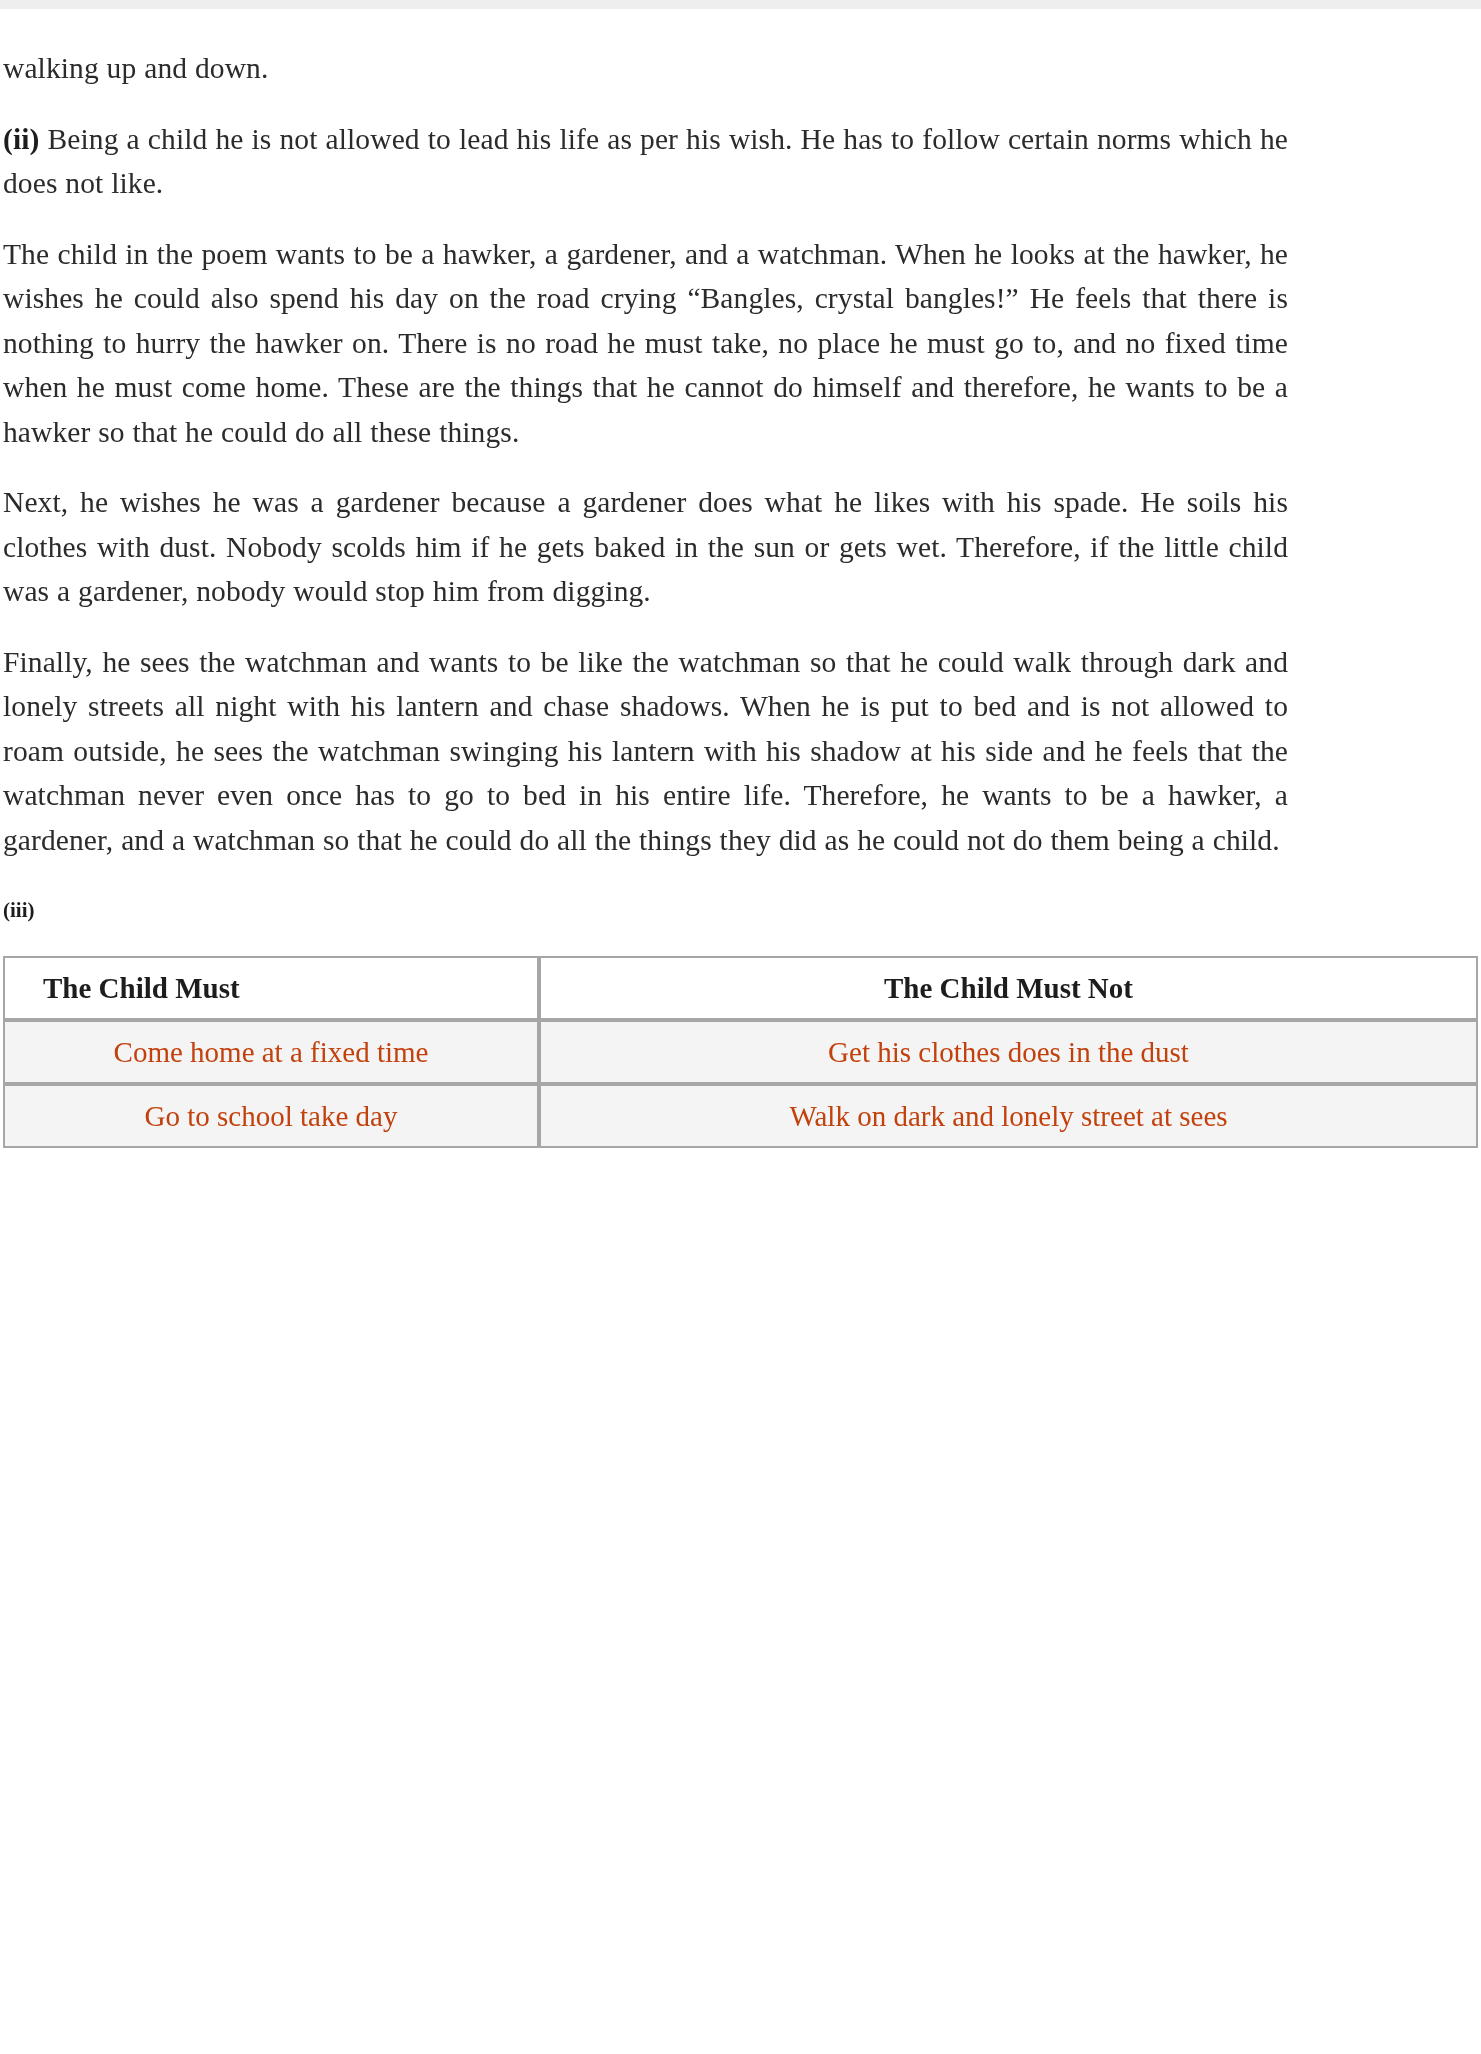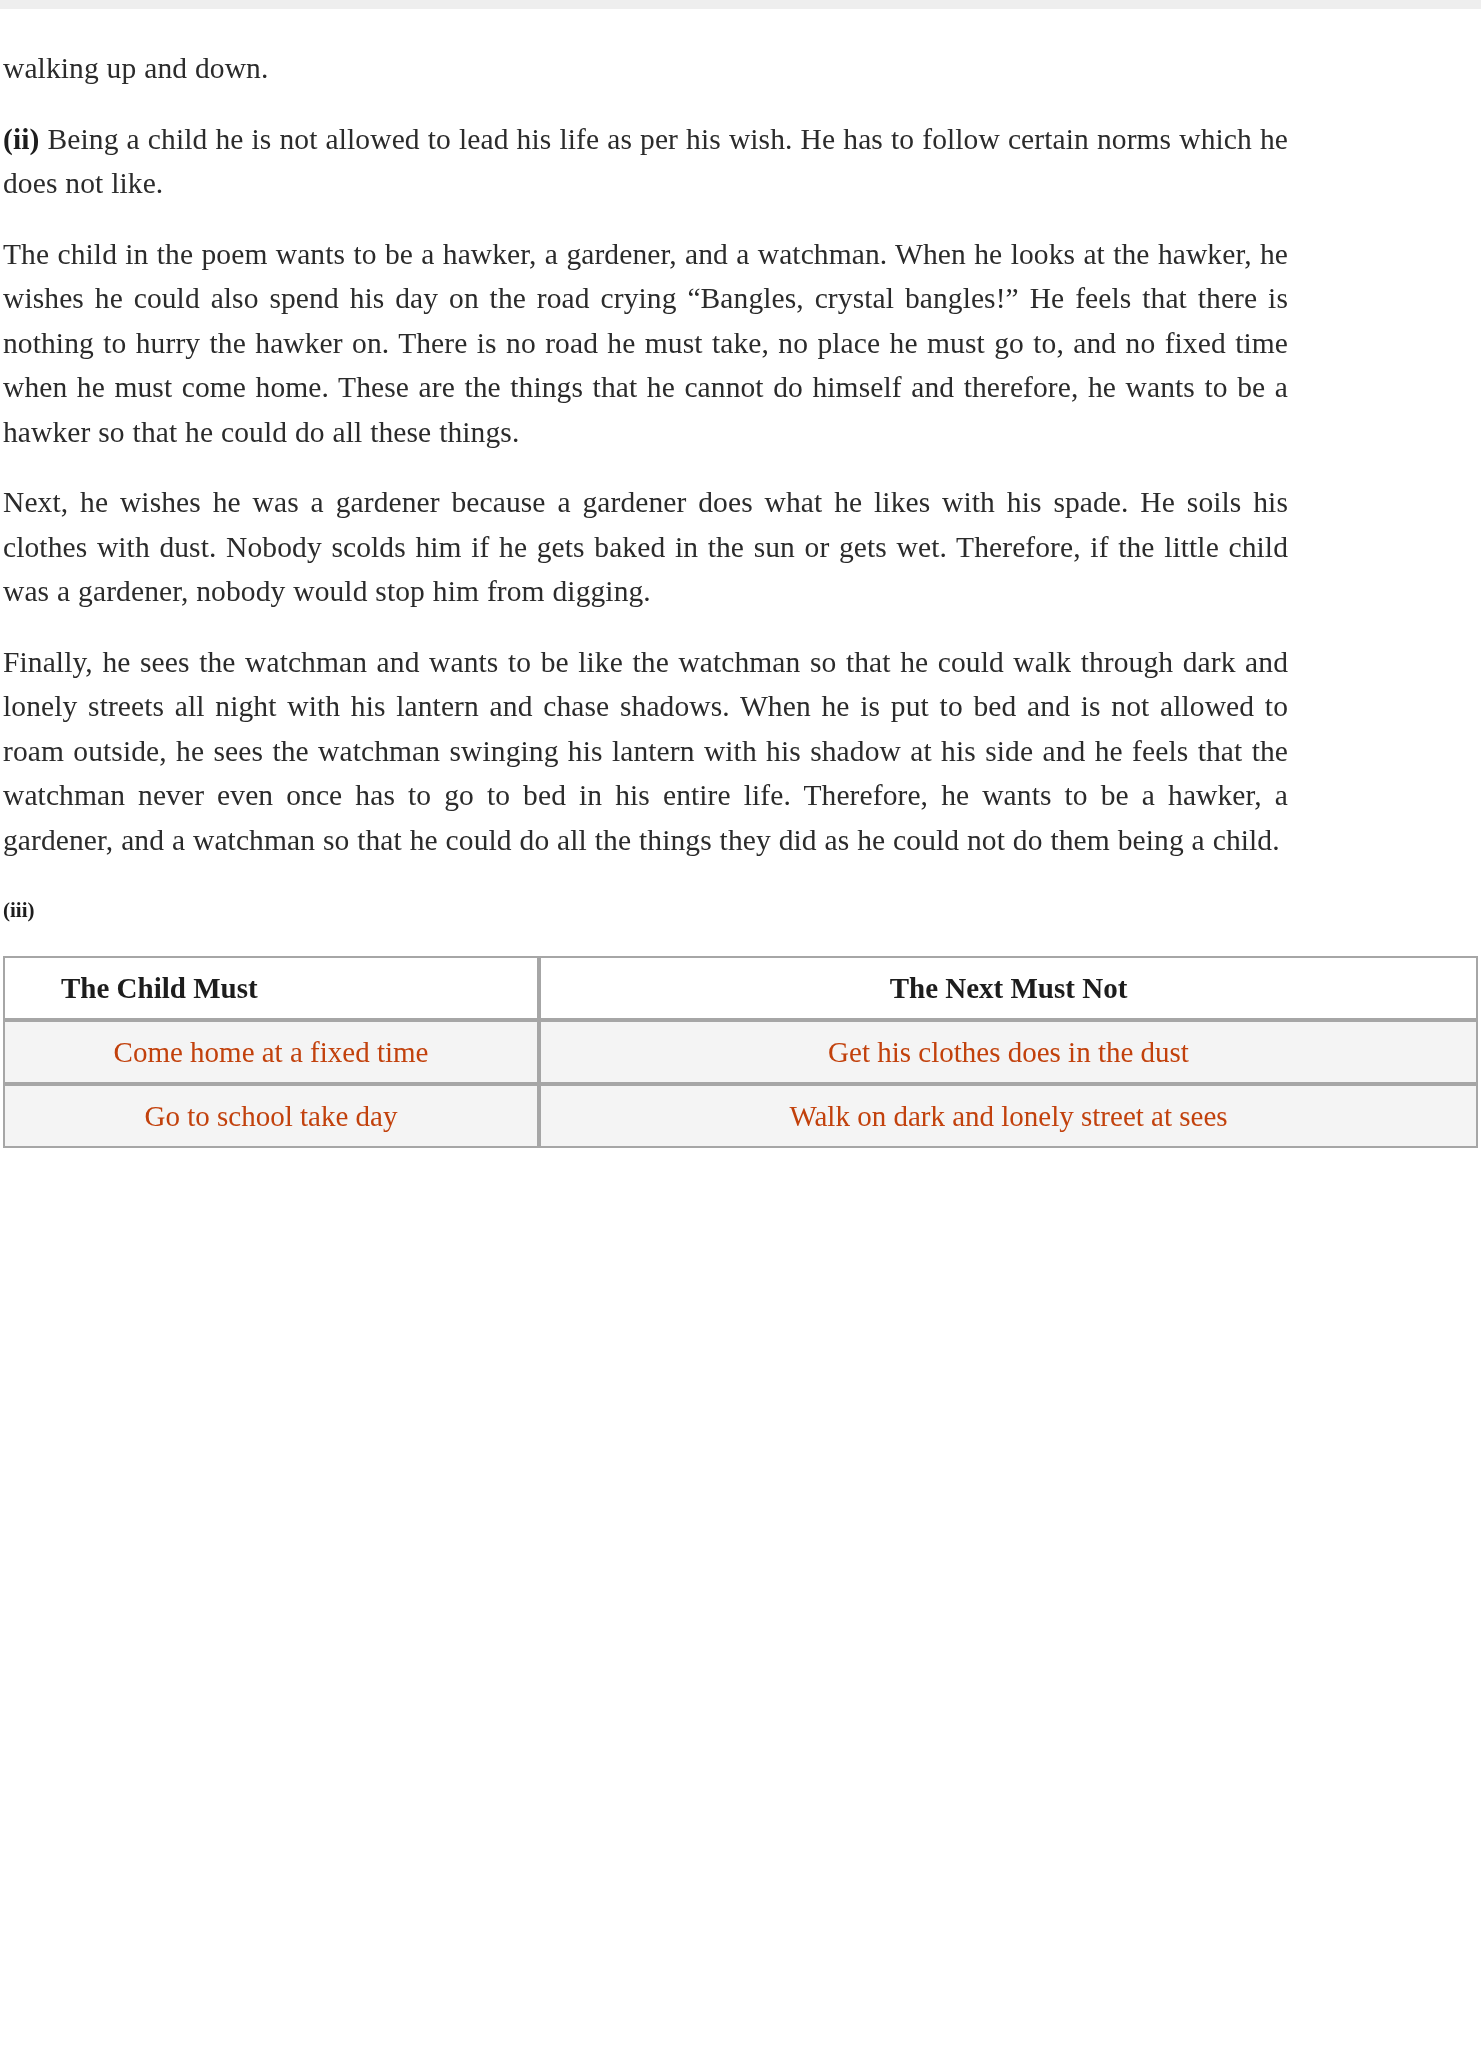--- a/index.html
+++ b/index.html
@@ -71,21 +71,21 @@
     color: #c2410c;
     vertical-align: middle;
     box-sizing: border-box;
   }
   table.must-table th {
     background: #ffffff;
     font-weight: bold;
     color: #1d1d1d;
     height: 56px;
   }
-  table.must-table th.h1 { text-align: left; padding-left: 56px; }
+  table.must-table th.h1 { text-align: left; padding-left: 38px; }
   table.must-table th.h2 { text-align: center; }
   table.must-table td {
     text-align: center;
     height: 50px;
   }
   table.must-table tr.odd td {
     background: #f4f4f4;
   }
   table.must-table tr.even td {
     background: #ffffff;
@@ -123,21 +123,21 @@
     <p class="marker">(iii)</p>
 
     <table class="must-table">
       <colgroup>
         <col class="c1">
         <col class="c2">
       </colgroup>
       <thead>
         <tr>
           <th class="h1">The Child Must</th>
-          <th class="h2">The Next Must Not</th>
+          <th class="h2">The Child Must Not</th>
         </tr>
       </thead>
       <tbody>
         <tr class="odd">
           <td>Come home at a fixed time</td>
           <td>Get his clothes does in the dust</td>
         </tr>
         <tr class="odd">
           <td>Go to school take day</td>
           <td>Walk on dark and lonely street at sees</td>

